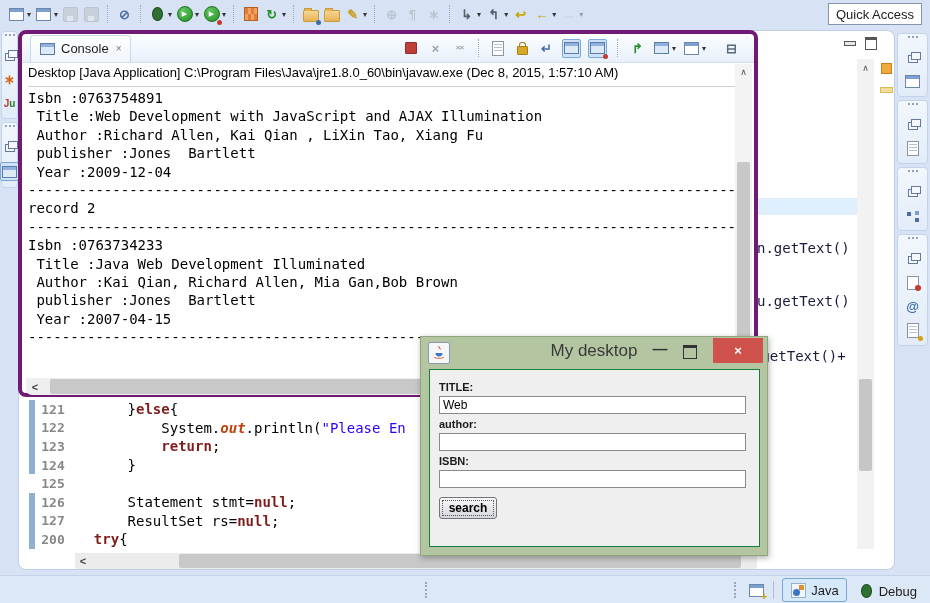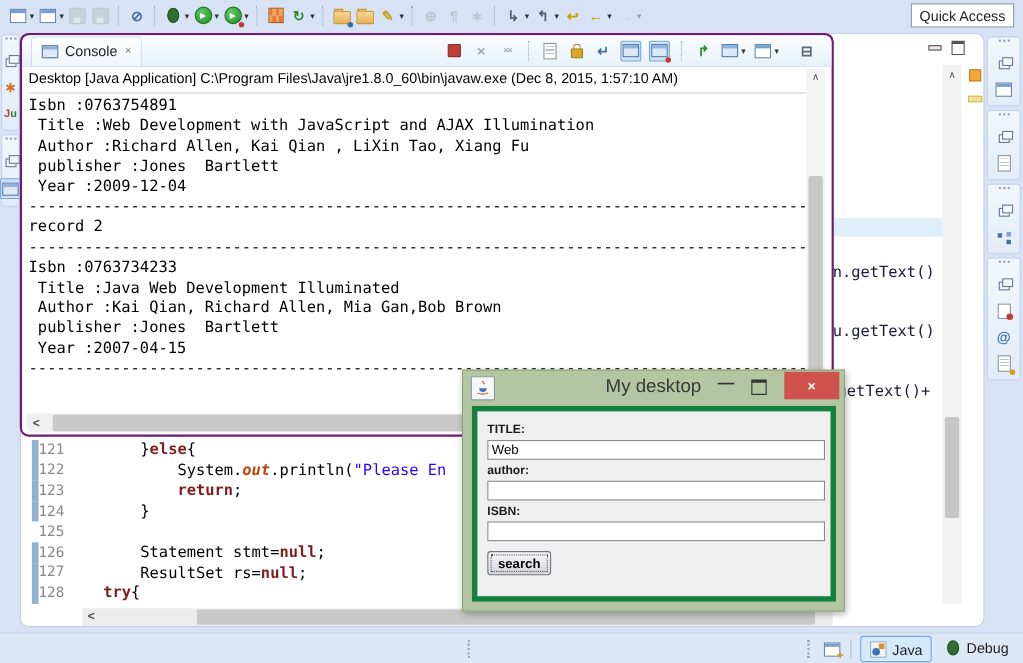--- a/index.html
+++ b/index.html
@@ -69,31 +69,31 @@
   #editor-vthumb{position:absolute;left:2px;top:320px;width:13px;height:92px;background:#c6c6c6;border-radius:2px;}
   #cur-line-band{position:absolute;left:738px;top:167px;width:100px;height:17px;background:#dfeefb;}
   .frag{position:absolute;left:738px;font-family:"DejaVu Sans Mono",monospace;font-size:14px;color:#1a1a3a;white-space:pre;}
   #frag-0{top:209px;} #frag-1{top:262px;} #frag-2{left:734px;top:317px;}
 
   
   #code-rows{position:absolute;left:2px;top:369px;width:740px;height:152px;overflow:hidden;}
   .crow{display:flex;height:18.6px;align-items:center;}
   .diffcell{width:6px;height:100%;margin-left:8px;}
   .diffcell.on{background:#8fb0d0;}
-  .lnum{width:36px;text-align:left;font-family:"DejaVu Sans Mono",monospace;font-size:13px;color:#888;padding-right:6px;}
+  .lnum{width:36px;text-align:center;font-family:"DejaVu Sans Mono",monospace;font-size:13px;color:#888;padding-right:6px;font-weight:bold;}
   .ctext{font-family:"DejaVu Sans Mono",monospace;font-size:14px;white-space:pre;color:#000;}
   .tk-k{color:#7f1d1d;font-weight:bold;}
   .tk-s{color:#2a00ff;}
   .tk-f{color:#c2410c;font-weight:bold;font-style:italic;}
   #editor-hscroll{position:absolute;left:56px;top:522px;width:682px;height:16px;background:#ececec;display:flex;align-items:center;}
   #editor-hscroll .arr{width:16px;text-align:center;font-size:11px;color:#444;font-weight:bold;}
   #editor-hthumb{position:absolute;left:104px;top:1px;width:562px;height:14px;background:#c8c8c8;border-radius:2px;}
 
   
-  #console-panel{position:absolute;left:18px;top:30px;width:740px;height:367px;background:#fff;border:2px solid #701a75;border-radius:8px;box-sizing:border-box;z-index:5;}
+  #console-panel{position:absolute;left:18px;top:30px;width:740px;height:367px;background:#fff;border:4px solid #701a75;border-radius:8px;box-sizing:border-box;z-index:5;}
   #console-header{position:absolute;left:0;top:0;width:100%;height:28px;background:linear-gradient(#fbfdff,#e7f0fa);border-bottom:1px solid #d3e0f0;border-radius:8px 8px 0 0;display:flex;align-items:center;}
   #console-tab{display:flex;align-items:center;gap:5px;height:26px;margin-left:8px;padding:0 8px;background:linear-gradient(#ffffff,#f0f6fc);border:1px solid #c9d9ec;border-bottom:none;border-radius:4px 4px 0 0;}
   #console-tab .lbl{font-size:13px;color:#1c1c1c;}
   #console-tab .cl{font-size:10px;color:#777;margin-left:2px;}
   #console-toolbar{position:absolute;right:12px;top:3px;display:flex;align-items:center;gap:3px;}
   #console-toolbar .titem:last-child{margin-left:10px;}
   #console-firstline{position:absolute;left:6px;top:31px;width:722px;height:21px;font-size:13px;color:#000;border-bottom:1px solid #cfcfcf;white-space:nowrap;overflow:hidden;}
   #console-output{position:absolute;left:6px;top:55px;width:706px;height:286px;margin:0;font-family:"DejaVu Sans Mono",monospace;font-size:14px;line-height:18.4px;color:#000;white-space:pre;overflow:hidden;}
   #console-vscroll{position:absolute;left:713px;top:30px;width:17px;height:313px;background:#f3f3f3;}
   #console-vscroll .arr{display:block;text-align:center;font-size:9px;color:#555;padding-top:3px;}
@@ -103,21 +103,21 @@
   #console-hthumb{position:absolute;left:24px;top:1px;width:692px;height:15px;background:#c8c8c8;border-radius:2px;}
 
   
   #dialog{position:absolute;left:420px;top:336px;width:348px;height:220px;background:#b3c6a1;border:1px solid #8fa57e;box-shadow:1px 2px 6px rgba(0,0,0,.3);z-index:10;box-sizing:border-box;}
   #dlg-titlebar{position:relative;height:46px;}
   #dlg-icon-btn{position:absolute;left:7px;top:5px;width:20px;height:20px;background:#f4f6f8;border:1px solid #8c9aa8;border-radius:2px;display:flex;align-items:center;justify-content:center;}
   #dlg-title{position:absolute;left:0;top:4px;width:100%;text-align:center;font-size:17px;color:#3a3a3a;}
   #dlg-min{position:absolute;left:228px;top:3px;width:22px;height:24px;text-align:center;font-size:15px;font-weight:bold;color:#333;}
   #dlg-max{position:absolute;left:262px;top:8px;width:12px;height:10px;border:1px solid #333;border-top-width:3px;}
   #dlg-close{position:absolute;left:292px;top:1px;width:50px;height:25px;background:#d0524c;color:#fff;font-size:13px;font-weight:bold;display:flex;align-items:center;justify-content:center;}
-  #dlg-content{position:absolute;left:8px;top:32px;width:331px;height:178px;background:#efefef;border:5px solid #15803d;box-sizing:border-box;padding:7px 9px;}
+  #dlg-content{position:absolute;left:8px;top:32px;width:331px;height:178px;background:#efefef;border:1px solid #15803d;box-sizing:border-box;padding:7px 9px;}
   .dlg-label{font-size:11px;font-weight:bold;color:#1a1a1a;margin:4px 0 3px;}
   .dlg-input{width:299px;height:16px;background:#fff;border:1px solid #8a8a8a;font-size:12px;font-family:"Liberation Sans",sans-serif;padding:0 3px;display:block;}
   #dlg-search{margin-top:9px;width:58px;height:22px;background:linear-gradient(#fafafa,#d4d4dc);border:1px solid #70757c;border-radius:3px;font-size:12px;font-weight:bold;font-family:"Liberation Sans",sans-serif;outline:1px dotted #555;outline-offset:-4px;}
 
   
   #status-bar{position:absolute;left:0;top:575px;width:930px;height:28px;background:#dde8f7;border-top:1px solid #c3d2e8;}
   #status-mid-handle{position:absolute;left:425px;top:6px;width:3px;height:16px;border-left:2px dotted #97a6bd;}
   #persp-cluster{position:absolute;right:6px;top:0;height:28px;display:flex;align-items:center;gap:5px;}
   .v-handle{width:3px;height:16px;border-left:2px dotted #97a6bd;margin-right:4px;}
   .v-sep{width:1px;height:18px;background:#aebdd4;margin:0 3px;}
@@ -301,21 +301,21 @@
           <span class="lnum">126</span>
           <span class="ctext"><span class="tk-p">      Statement stmt=</span><span class="tk-k">null</span><span class="tk-p">;</span></span>
         </div>
         <div class="crow">
           <span class="diffcell on"></span>
           <span class="lnum">127</span>
           <span class="ctext"><span class="tk-p">      ResultSet rs=</span><span class="tk-k">null</span><span class="tk-p">;</span></span>
         </div>
         <div class="crow">
           <span class="diffcell on"></span>
-          <span class="lnum">128</span>
+          <span class="lnum">200</span>
           <span class="ctext"><span class="tk-p">  </span><span class="tk-k">try</span><span class="tk-p">{</span></span>
         </div>
       </div>
     <div id="editor-hscroll">
       <span class="arr">&lt;</span>
       <div id="editor-hthumb"></div>
     </div>
   </div>
 
   <div id="console-panel">
@@ -517,21 +517,21 @@
   </div>
 
   <div id="status-bar">
     <div id="status-mid-handle"></div>
     <div id="persp-cluster">
       <span class="v-handle"></span>
       <span class="icn">
           <span class="k-openp"></span>
         </span>
       <span class="v-sep"></span>
-      <span id="persp-buttons" style="display: inline-flex; gap: 4px; align-items: flex-start;">
+      <span id="persp-buttons" style="display: inline-flex; gap: 4px; align-items: flex-end;">
           <span class="persp-btn active">
             <span class="icn">
               <span class="k-javap"></span>
             </span>
             <span>Java</span>
           </span>
           <span class="persp-btn">
             <span class="icn">
               <span class="k-bug"></span>
             </span>

